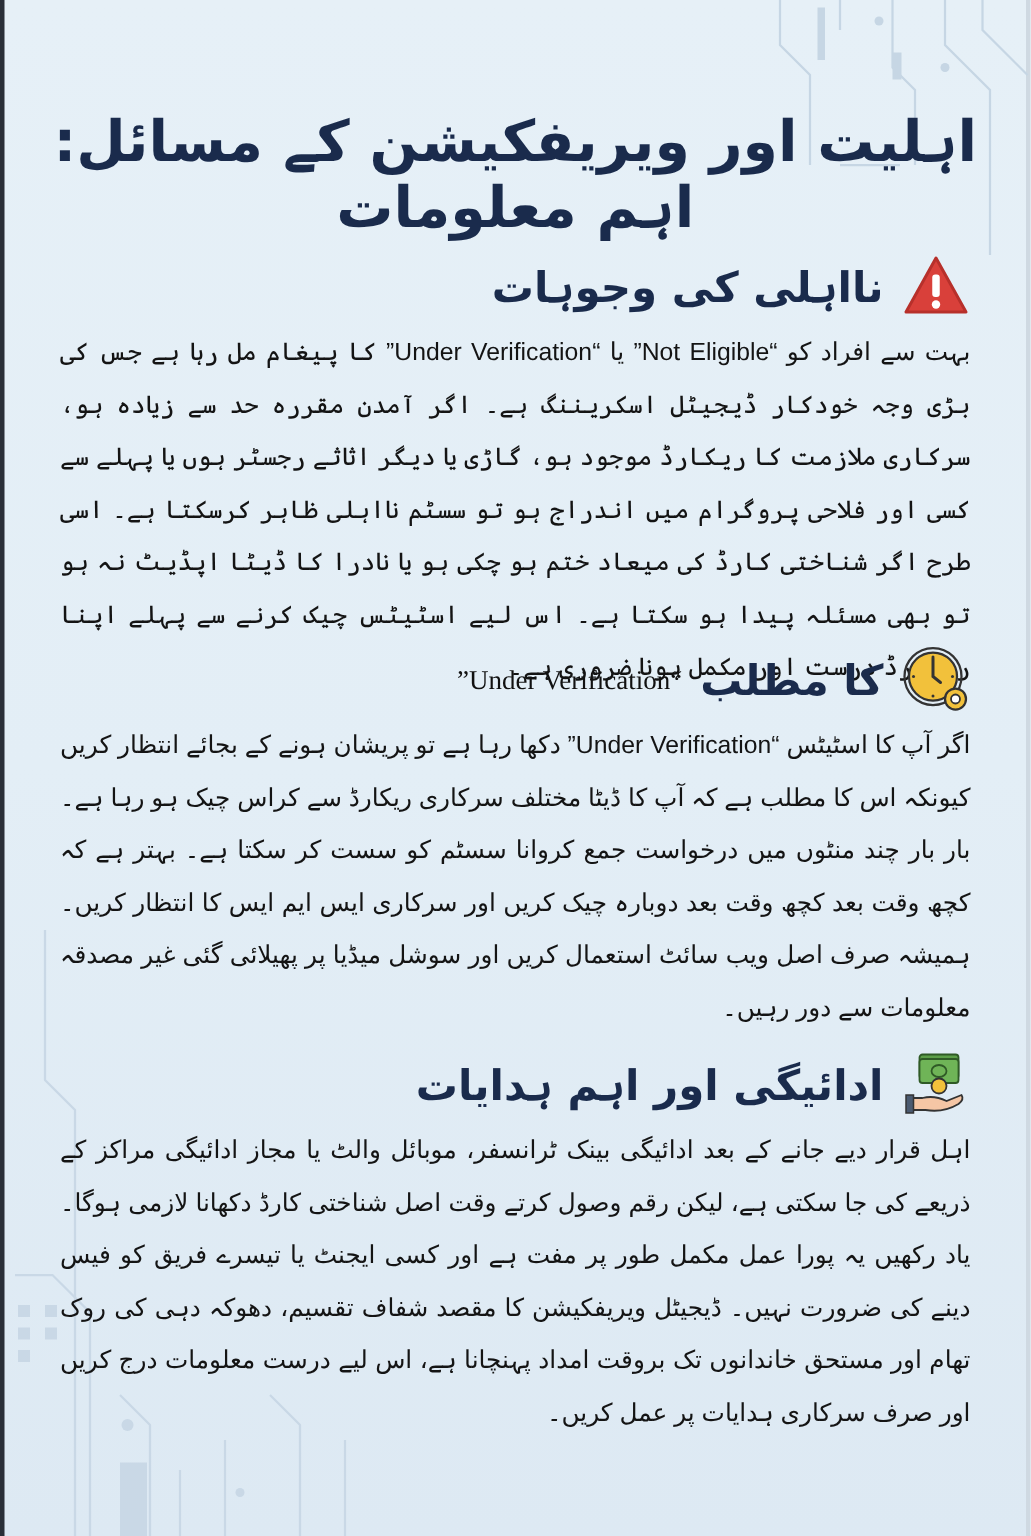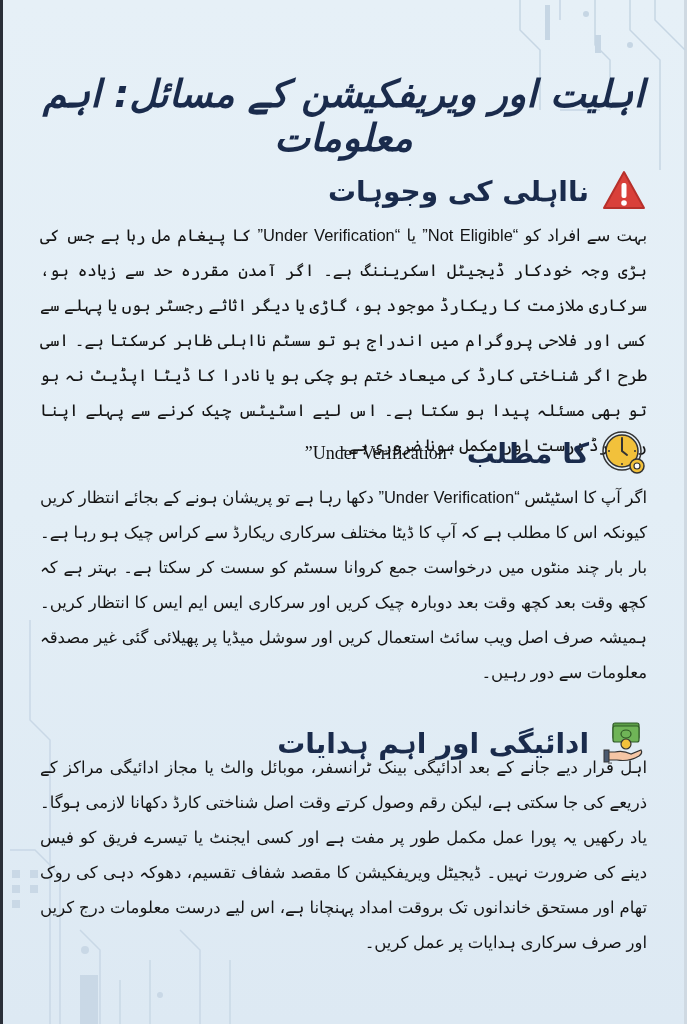--- a/index.html
+++ b/index.html
@@ -11,21 +11,21 @@
     color:#111;
   }
   .frame-left { position:absolute; left:0; top:0; width:3px; height:1024px; background:#2a2f38; }
   .frame-right { position:absolute; right:0; top:0; width:3px; height:1024px; background:#cfd9e2; }
   .circuit { position:absolute; pointer-events:none; }
   .page { position:absolute; left:0; top:0; width:687px; height:1024px; }
   .title {
     position:absolute; left:20px; right:20px; top:72px;
     text-align:center; direction:rtl;
     font-family:"DejaVu Sans", sans-serif; font-weight:bold;
-    font-size:38px; color:#1a2b4c; letter-spacing:0;font-style:italic;
+    font-size:38px; color:#1a2b4c; letter-spacing:0;
   }
   .section-head {
     position:absolute; right:40px; direction:rtl;
     display:flex; align-items:center; gap:12px;
   }
   .section-head .icon { width:46px; height:46px; flex:none; }
   .section-head .label {
     font-weight:bold; font-size:28px; color:#1a2b4c;
     font-family:"DejaVu Sans", sans-serif;
   }
@@ -109,21 +109,21 @@
       <circle cx="8" cy="21" r="1" fill="#333"></circle>
         <circle cx="21" cy="34" r="1" fill="#333"></circle>
       <circle cx="36" cy="36" r="7" fill="#f2c13b" stroke="#333" stroke-width="1.5"></circle>
       <circle cx="36" cy="36" r="3" fill="#fff" stroke="#333" stroke-width="1.2"></circle>
     </svg>
     <span class="label">کا مطلب</span>
     <span class="en">“Under Verification”</span>
   </div>
   <div class="para" style="top:480px;">اگر آپ کا اسٹیٹس “Under Verification” دکھا رہا ہے تو پریشان ہونے کے بجائے انتظار کریں کیونکہ اس کا مطلب ہے کہ آپ کا ڈیٹا مختلف سرکاری ریکارڈ سے کراس چیک ہو رہا ہے۔ بار بار چند منٹوں میں درخواست جمع کروانا سسٹم کو سست کر سکتا ہے۔ بہتر ہے کہ کچھ وقت بعد کچھ وقت بعد دوبارہ چیک کریں اور سرکاری ایس ایم ایس کا انتظار کریں۔ ہمیشہ صرف اصل ویب سائٹ استعمال کریں اور سوشل میڈیا پر پھیلائی گئی غیر مصدقہ معلومات سے دور رہیں۔</div>
 
-  <div class="section-head" style="top:720px;">
+  <div class="section-head" style="top:700px;">
     <svg class="icon" viewBox="0 0 46 46">
       <rect x="12" y="3" width="26" height="16" rx="2" fill="#5c9e48" stroke="#2f5a26" stroke-width="1.2"></rect>
       <rect x="12" y="6" width="26" height="16" rx="2" fill="#6fb457" stroke="#2f5a26" stroke-width="1.2"></rect>
       <ellipse cx="25" cy="14" rx="5" ry="4" fill="none" stroke="#2f5a26" stroke-width="1.2"></ellipse>
       <circle cx="25" cy="24" r="5" fill="#f2c13b" stroke="#333" stroke-width="1.2"></circle>
       <path d="M6 32 H14 Q22 30 30 34 L40 30 Q42 33 38 36 Q28 42 16 40 H6 Z" fill="#f5c6a5" stroke="#333" stroke-width="1.2"></path>
       <rect x="3" y="30" width="5" height="12" fill="#4a5a70" stroke="#333" stroke-width="1"></rect>
     </svg>
     <span class="label">ادائیگی اور اہم ہدایات</span>
   </div>

